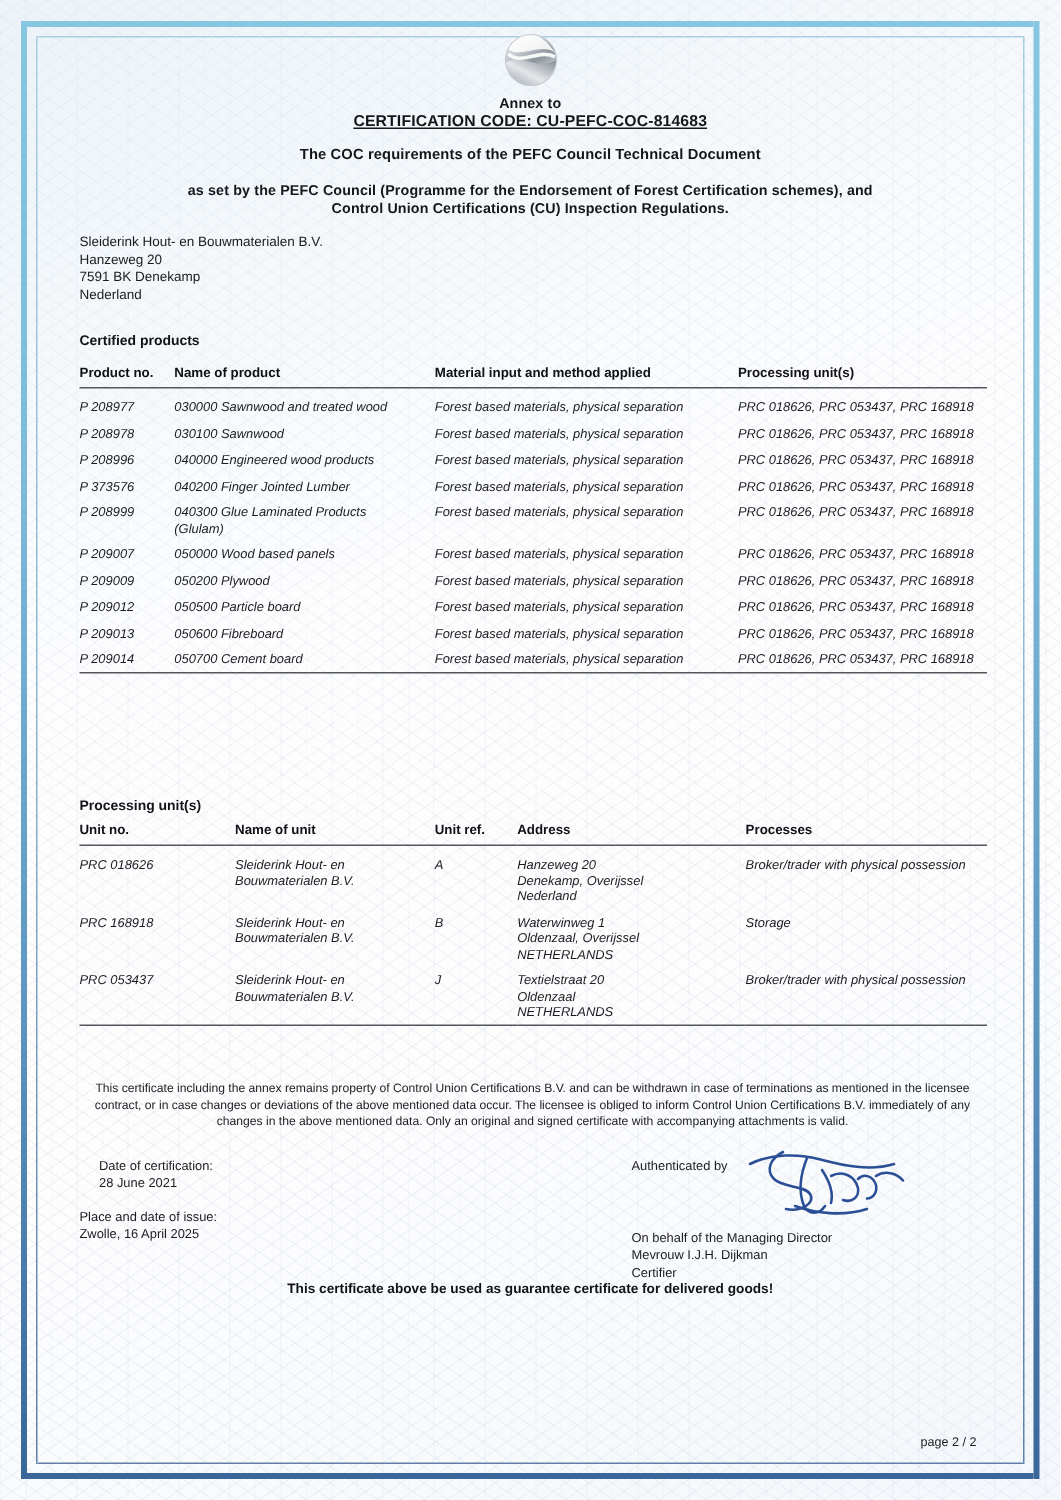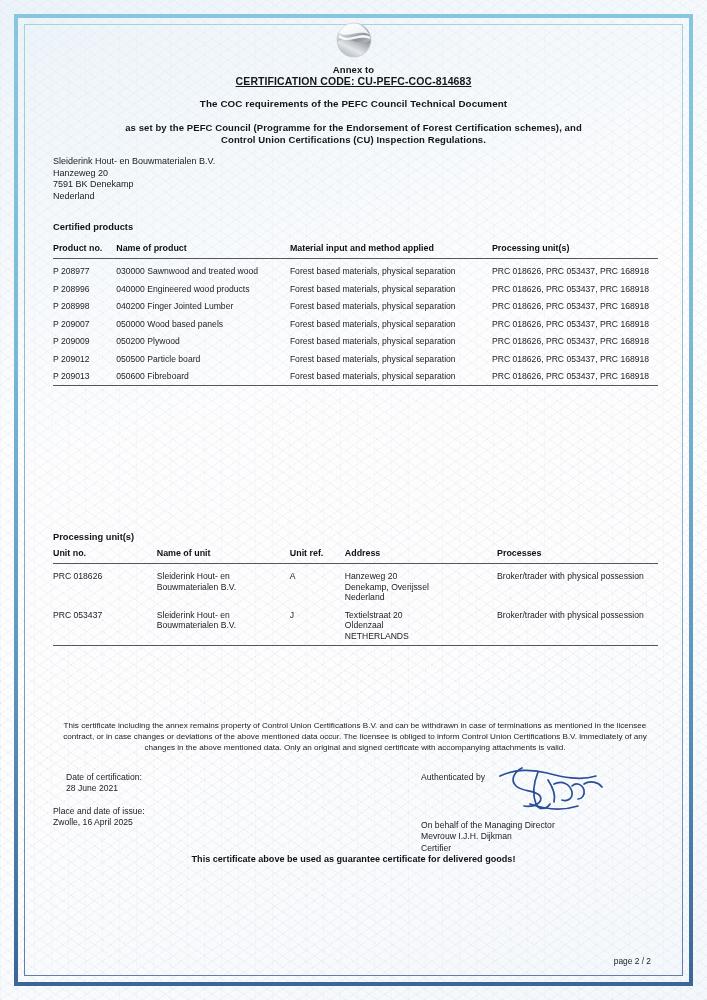--- a/index.html
+++ b/index.html
@@ -117,20 +117,21 @@
     white-space: nowrap;
   }
   table.doc thead tr {
     border-bottom: 1.3px solid #53565c;
   }
   table.doc td {
     vertical-align: top;
     padding: 3.5px 0 3.5px 0;
     line-height: 10.5px;
     white-space: pre-line;
+    font-style: italic;
   }
   table.doc tbody tr:first-child td { padding-top: 7px; }
   table.doc tbody { border-bottom: 1.3px solid #53565c; }
 
   #tbl-products { left: 53px; top: 243px; width: 605px; }
   #tbl-products thead tr { border-bottom: 1.3px solid #53565c; }
   .c-pno { width: 64px; margin-left: 46px; }
   .c-pname { width: 171px; padding-right: 8px !important; }
   .c-pmat { width: 199px; padding-right: 6px !important; }
   .c-punit { width: 171px; white-space: nowrap; }
@@ -242,28 +243,41 @@
         </tr>
       </thead>
       <tbody id="products-body">
           <tr>
             <td class="c-pno">P 208977</td>
             <td class="c-pname">030000 Sawnwood and treated wood</td>
             <td class="c-pmat">Forest based materials, physical separation</td>
             <td class="c-punit">PRC 018626, PRC 053437, PRC 168918</td>
           </tr>
           <tr>
+            <td class="c-pno">P 208978</td>
+            <td class="c-pname">030100 Sawnwood</td>
+            <td class="c-pmat">Forest based materials, physical separation</td>
+            <td class="c-punit">PRC 018626, PRC 053437, PRC 168918</td>
+          </tr>
+          <tr>
             <td class="c-pno">P 208996</td>
             <td class="c-pname">040000 Engineered wood products</td>
             <td class="c-pmat">Forest based materials, physical separation</td>
             <td class="c-punit">PRC 018626, PRC 053437, PRC 168918</td>
           </tr>
           <tr>
-            <td class="c-pno">P 208998</td>
+            <td class="c-pno">P 373576</td>
             <td class="c-pname">040200 Finger Jointed Lumber</td>
+            <td class="c-pmat">Forest based materials, physical separation</td>
+            <td class="c-punit">PRC 018626, PRC 053437, PRC 168918</td>
+          </tr>
+          <tr>
+            <td class="c-pno">P 208999</td>
+            <td class="c-pname">040300 Glue Laminated Products
+(Glulam)</td>
             <td class="c-pmat">Forest based materials, physical separation</td>
             <td class="c-punit">PRC 018626, PRC 053437, PRC 168918</td>
           </tr>
           <tr>
             <td class="c-pno">P 209007</td>
             <td class="c-pname">050000 Wood based panels</td>
             <td class="c-pmat">Forest based materials, physical separation</td>
             <td class="c-punit">PRC 018626, PRC 053437, PRC 168918</td>
           </tr>
           <tr>
@@ -274,20 +288,26 @@
           </tr>
           <tr>
             <td class="c-pno">P 209012</td>
             <td class="c-pname">050500 Particle board</td>
             <td class="c-pmat">Forest based materials, physical separation</td>
             <td class="c-punit">PRC 018626, PRC 053437, PRC 168918</td>
           </tr>
           <tr>
             <td class="c-pno">P 209013</td>
             <td class="c-pname">050600 Fibreboard</td>
+            <td class="c-pmat">Forest based materials, physical separation</td>
+            <td class="c-punit">PRC 018626, PRC 053437, PRC 168918</td>
+          </tr>
+          <tr>
+            <td class="c-pno">P 209014</td>
+            <td class="c-pname">050700 Cement board</td>
             <td class="c-pmat">Forest based materials, physical separation</td>
             <td class="c-punit">PRC 018626, PRC 053437, PRC 168918</td>
           </tr>
         </tbody>
     </table>
 
     <div class="sec-head" id="unit-head">Processing unit(s)</div>
 
     <table class="doc" id="tbl-units">
       <thead>
@@ -302,20 +322,30 @@
       <tbody id="units-body">
           <tr>
             <td class="c-uno">PRC  018626</td>
             <td class="c-uname">Sleiderink Hout- en
 Bouwmaterialen B.V.</td>
             <td class="c-uref">A</td>
             <td class="c-uaddr">Hanzeweg 20
 Denekamp, Overijssel
 Nederland</td>
             <td class="c-uproc">Broker/trader with physical possession</td>
+          </tr>
+          <tr>
+            <td class="c-uno">PRC  168918</td>
+            <td class="c-uname">Sleiderink Hout- en
+Bouwmaterialen B.V.</td>
+            <td class="c-uref">B</td>
+            <td class="c-uaddr">Waterwinweg 1
+Oldenzaal, Overijssel
+NETHERLANDS</td>
+            <td class="c-uproc">Storage</td>
           </tr>
           <tr>
             <td class="c-uno">PRC  053437</td>
             <td class="c-uname">Sleiderink Hout- en
 Bouwmaterialen B.V.</td>
             <td class="c-uref">J</td>
             <td class="c-uaddr">Textielstraat 20
 Oldenzaal
 NETHERLANDS</td>
             <td class="c-uproc">Broker/trader with physical possession</td>

